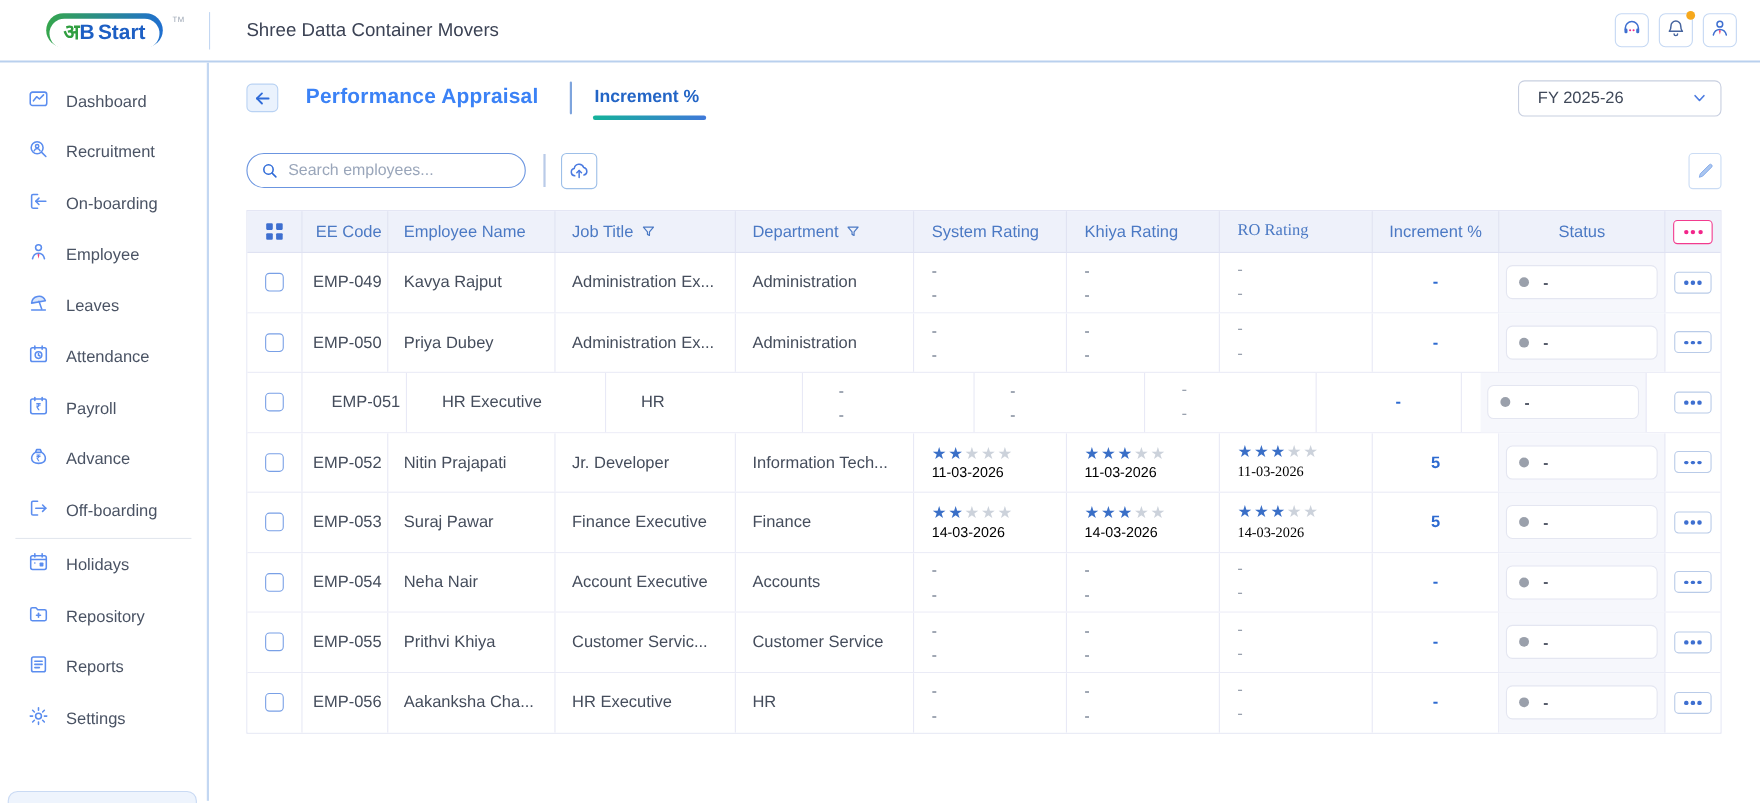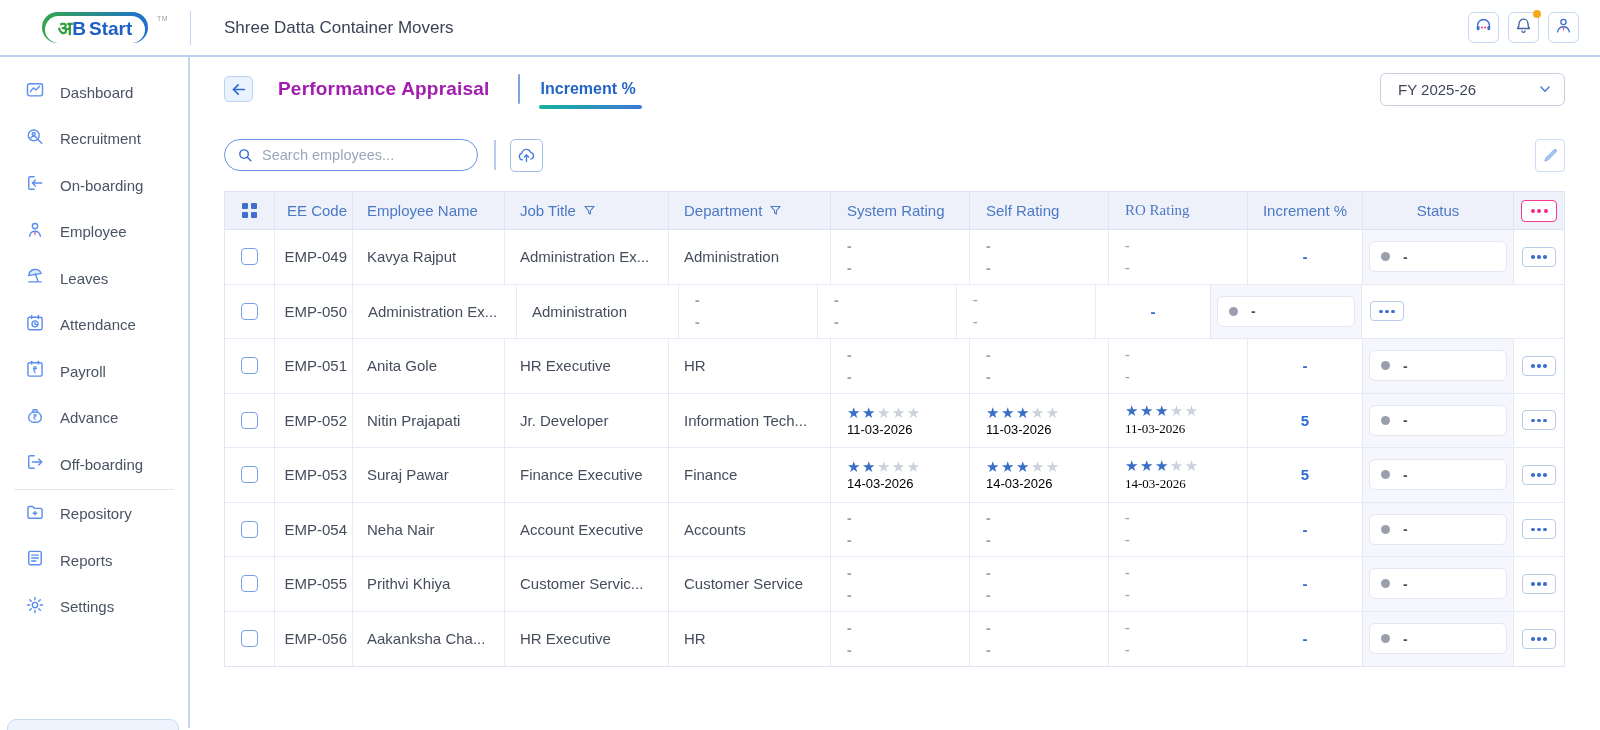--- a/index.html
+++ b/index.html
@@ -25,41 +25,41 @@
   .side-item { height:46.5px; display:flex; align-items:center; padding-left:25px; gap:15px; cursor:pointer; }
   .side-item .lbl { font-size:15px; color:#4a5364; }
   .side-divider { height:1px; background:#e3e7ee; margin:1px 14px; }
   .side-bottom-card { position:absolute; bottom:-3px; left:7px; right:9px; height:12px; background:#eef4fd; border:1px solid #c9daf4; border-radius:9px 9px 0 0; }
 
   .content { flex:1; padding:0 35px 0 34px; background:#fff; }
 
   
   .page-header { margin-top:12px; height:40px; display:flex; align-items:center; }
   .back-btn { width:29px; height:26px; background:#eaf2fd; border:1px solid #b9d2f3; border-radius:5px; display:flex; align-items:center; justify-content:center; cursor:pointer; }
-  .page-title { margin-left:25px; font-size:19px; font-weight:bold; color:#a21caf; letter-spacing:.2px; }
+  .page-title { margin-left:25px; font-size:19px; font-weight:bold; color:#3b82f6; letter-spacing:.2px; }
   .ph-divider { width:2px; height:30px; background:#7ea4dd; margin-left:28px; border-radius:1px; }
   .tab { margin-left:21px; position:relative; font-size:16px; font-weight:600; color:#2365c6; cursor:pointer; }
   .tab-underline { position:absolute; left:-2px; right:-6px; bottom:-11px; height:4px; border-radius:2px;
     background:linear-gradient(90deg,#14b29a,#3f78d9); }
   .fy-select { margin-left:auto; width:185px; height:33px; border:1px solid #c8cfe0; border-radius:6px; display:flex; align-items:center; padding:0 11px 0 17px; color:#3f4859; font-size:15px; cursor:pointer; background:#fff; }
   .fy-select svg { margin-left:auto; }
 
   
   .toolbar { margin-top:29px; height:34px; display:flex; align-items:center; }
   .search-pill { width:254px; height:32px; border:1.5px solid #6b95e0; border-radius:17px; display:flex; align-items:center; padding:0 12px; gap:8px; background:#fff; }
   .search-pill input { border:none; outline:none; flex:1; font-size:14.5px; color:#3f4859; background:transparent; font-family:"Liberation Sans",sans-serif; }
   .search-pill input::placeholder { color:#9aa6ba; }
   .tool-sep { width:1.5px; height:30px; background:#b9cbe8; margin:0 14px 0 16px; }
   .upload-btn { width:33px; height:33px; border:1px solid #9dbfe8; border-radius:5px; display:flex; align-items:center; justify-content:center; background:#fff; cursor:pointer; }
   .edit-btn { margin-left:auto; width:30px; height:33px; border:1px solid #cbdcf4; border-radius:4px; display:flex; align-items:center; justify-content:center; background:#fff; cursor:pointer; }
 
   
   .table { margin-top:19px; width:1341px; border:1px solid #e2e4f3; }
   .thead { display:flex; height:38px; background:#eef1fa; border-bottom:1px solid #dfe2f2; }
-  .trow { display:flex; height:54.5px; border-bottom:1px solid #e8e9f6; background:#fff; }
+  .trow { display:flex; height:54.5px; border-bottom:1px solid #e8e9f6; background:#fff;justify-content:space-between; }
   .trow:last-child { border-bottom:none; }
   .c { height:100%; display:flex; align-items:center; border-right:1px solid #e8e9f6; flex-shrink:0; overflow:hidden; }
   .thead .c { border-right:1px solid #e0e3f2; }
   .c:last-child { border-right:none; }
   .w0{width:50px; justify-content:center;} .w1{width:78px; justify-content:flex-end; padding-right:5px;}
   .w2{width:152px; padding-left:14px;} .w3{width:164px; padding-left:15px;} .w4{width:162px; padding-left:15px;}
   .w5{width:139px;} .w6{width:139px;} .w7{width:139px;font-family:Liberation Serif, serif;}
   .w8{width:115px; justify-content:center;} .w9{width:151px;} .w10{width:50px; justify-content:center;}
   .hc { font-size:15px; color:#4b79c4; }
   .hc.rt-h { padding-left:16px; }
@@ -195,20 +195,31 @@
         <span><svg width="20" height="20" viewBox="0 0 24 24" fill="none" stroke="#5b8def" stroke-width="1.7" stroke-linecap="round" stroke-linejoin="round">
             <path d="M11 4.5H6A1.5 1.5 0 0 0 4.5 6v12A1.5 1.5 0 0 0 6 19.5h5"></path>
             <line x1="9" y1="12" x2="20" y2="12"></line>
             <polyline points="16.5,8.5 20,12 16.5,15.5"></polyline>
           </svg></span>
         <span class="lbl">Off-boarding</span>
       </div>
       <div class="side-divider"></div>
       <div class="side-item">
         <span><svg width="20" height="20" viewBox="0 0 24 24" fill="none" stroke="#5b8def" stroke-width="1.7" stroke-linecap="round" stroke-linejoin="round">
+            <rect x="3.5" y="5" width="17" height="15" rx="2"></rect>
+            <line x1="8" y1="3" x2="8" y2="6.5"></line>
+            <line x1="16" y1="3" x2="16" y2="6.5"></line>
+            <line x1="3.5" y1="9.2" x2="20.5" y2="9.2"></line>
+            <rect x="13.2" y="12.5" width="4.2" height="4.2" fill="#5b8def" stroke="none" rx="0.8"></rect>
+            <circle cx="8" cy="13" r="0.9" fill="#5b8def" stroke="none"></circle>
+          </svg></span>
+        <span class="lbl">Holidays</span>
+      </div>
+      <div class="side-item">
+        <span><svg width="20" height="20" viewBox="0 0 24 24" fill="none" stroke="#5b8def" stroke-width="1.7" stroke-linecap="round" stroke-linejoin="round">
             <path d="M3.5 7.2c0-1 .8-1.8 1.8-1.8h3.9l2 2.2h7.5c1 0 1.8.8 1.8 1.8v8.4c0 1-.8 1.8-1.8 1.8H5.3c-1 0-1.8-.8-1.8-1.8z"></path>
             <line x1="12" y1="11.3" x2="12" y2="15.7"></line>
             <line x1="9.8" y1="13.5" x2="14.2" y2="13.5"></line>
           </svg></span>
         <span class="lbl">Repository</span>
       </div>
       <div class="side-item">
         <span><svg width="20" height="20" viewBox="0 0 24 24" fill="none" stroke="#5b8def" stroke-width="1.7" stroke-linecap="round" stroke-linejoin="round">
             <rect x="4.5" y="4" width="15" height="16" rx="2"></rect>
             <line x1="8" y1="8.5" x2="16" y2="8.5"></line>
@@ -297,21 +308,21 @@
           <div class="c w4 hc">
             <span>Department</span>
             <svg class="funnel" width="13" height="13" viewBox="0 0 24 24" fill="none" stroke="#4b79c4" stroke-width="2" stroke-linejoin="round">
               <path d="M3.5 4.5h17l-6.8 8v6l-3.4-1.8v-4.2z"></path>
             </svg>
           </div>
           <div class="c w5 rt-h hc">
             <span>System Rating</span>
           </div>
           <div class="c w6 rt-h hc">
-            <span>Self Rating</span>
+            <span>Khiya Rating</span>
           </div>
           <div class="c w7 rt-h hc">
             <span>RO Rating</span>
           </div>
           <div class="c w8 hc">
             <span>Increment %</span>
           </div>
           <div class="c w9 st-h hc">
             <span>Status</span>
           </div>
@@ -375,20 +386,23 @@
               </span>
             </div>
           </div>
           <div class="trow">
             <div class="c w0">
               <span class="cb"></span>
             </div>
             <div class="c w1">
               <span class="cell-txt">EMP-050</span>
             </div>
+            <div class="c w2">
+              <span class="cell-txt">Priya Dubey</span>
+            </div>
             <div class="c w3">
               <span class="cell-txt">Administration Ex...</span>
             </div>
             <div class="c w4">
               <span class="cell-txt">Administration</span>
             </div>
             <div class="c w5 rating-cell">
               <div class="dashes">
                 <span>-</span>
                 <span>-</span>
@@ -423,23 +437,20 @@
               </span>
             </div>
           </div>
           <div class="trow">
             <div class="c w0">
               <span class="cb"></span>
             </div>
             <div class="c w1">
               <span class="cell-txt">EMP-051</span>
             </div>
-            <div class="c w2">
-              <span class="cell-txt">Anita Gole</span>
-            </div>
             <div class="c w3">
               <span class="cell-txt">HR Executive</span>
             </div>
             <div class="c w4">
               <span class="cell-txt">HR</span>
             </div>
             <div class="c w5 rating-cell">
               <div class="dashes">
                 <span>-</span>
                 <span>-</span>

